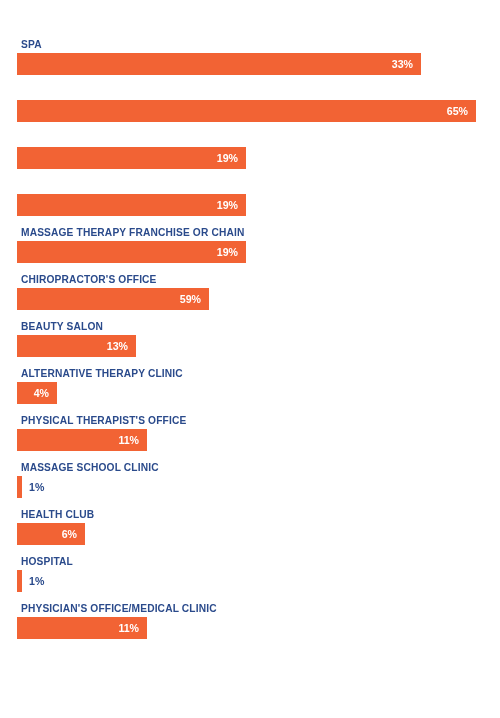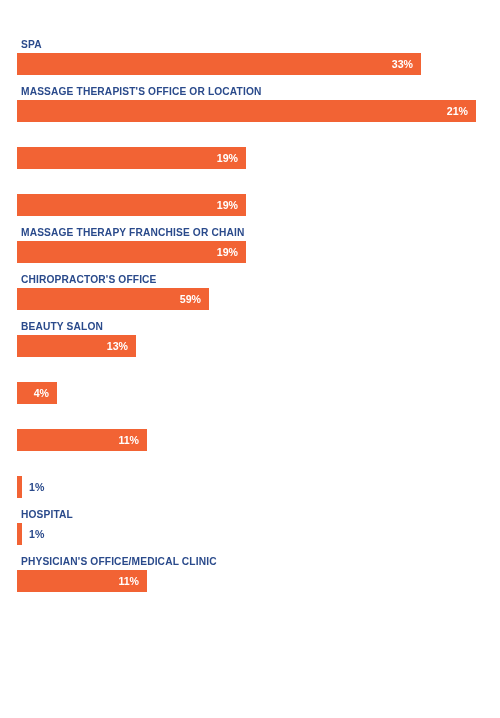--- a/index.html
+++ b/index.html
@@ -94,24 +94,23 @@
 
   <div id="bars-area">
       <div class="bar-row">
         <div class="bar-label">SPA</div>
         <div class="bar-track">
           <div class="bar-fill" style="width: 404px; background: rgb(242, 99, 52);"></div>
           <div class="bar-value inside" style="right: 63px;">33%</div>
         </div>
       </div>
       <div class="bar-row">
-        <div class="bar-label">MASSAGE THERAPIST'S OFFICE OR LOCATION</div>
         <div class="bar-track">
           <div class="bar-fill" style="width: 459px; background: rgb(242, 99, 52);"></div>
-          <div class="bar-value inside" style="right: 8px;">21%</div>
+          <div class="bar-value inside" style="right: 8px;">65%</div>
         </div>
       </div>
       <div class="bar-row">
         <div class="bar-track">
           <div class="bar-fill" style="width: 229px; background: rgb(242, 99, 52);"></div>
           <div class="bar-value inside" style="right: 238px;">19%</div>
         </div>
       </div>
       <div class="bar-row">
         <div class="bar-track">
@@ -134,35 +133,45 @@
         </div>
       </div>
       <div class="bar-row">
         <div class="bar-label">BEAUTY SALON</div>
         <div class="bar-track">
           <div class="bar-fill" style="width: 119px; background: rgb(242, 99, 52);"></div>
           <div class="bar-value inside" style="right: 348px;">13%</div>
         </div>
       </div>
       <div class="bar-row">
+        <div class="bar-label">ALTERNATIVE THERAPY CLINIC</div>
         <div class="bar-track">
           <div class="bar-fill" style="width: 40px; background: rgb(242, 99, 52);"></div>
           <div class="bar-value inside" style="right: 427px;">4%</div>
         </div>
       </div>
       <div class="bar-row">
+        <div class="bar-label">PHYSICAL THERAPIST'S OFFICE</div>
         <div class="bar-track">
           <div class="bar-fill" style="width: 130px; background: rgb(242, 99, 52);"></div>
           <div class="bar-value inside" style="right: 337px;">11%</div>
         </div>
       </div>
       <div class="bar-row">
+        <div class="bar-label">MASSAGE SCHOOL CLINIC</div>
         <div class="bar-track">
           <div class="bar-fill" style="width: 5px; background: rgb(242, 99, 52);"></div>
           <div class="bar-value outside" style="left: 12px;">1%</div>
+        </div>
+      </div>
+      <div class="bar-row">
+        <div class="bar-label">HEALTH CLUB</div>
+        <div class="bar-track">
+          <div class="bar-fill" style="width: 68px; background: rgb(242, 99, 52);"></div>
+          <div class="bar-value inside" style="right: 399px;">6%</div>
         </div>
       </div>
       <div class="bar-row">
         <div class="bar-label">HOSPITAL</div>
         <div class="bar-track">
           <div class="bar-fill" style="width: 5px; background: rgb(242, 99, 52);"></div>
           <div class="bar-value outside" style="left: 12px;">1%</div>
         </div>
       </div>
       <div class="bar-row">

